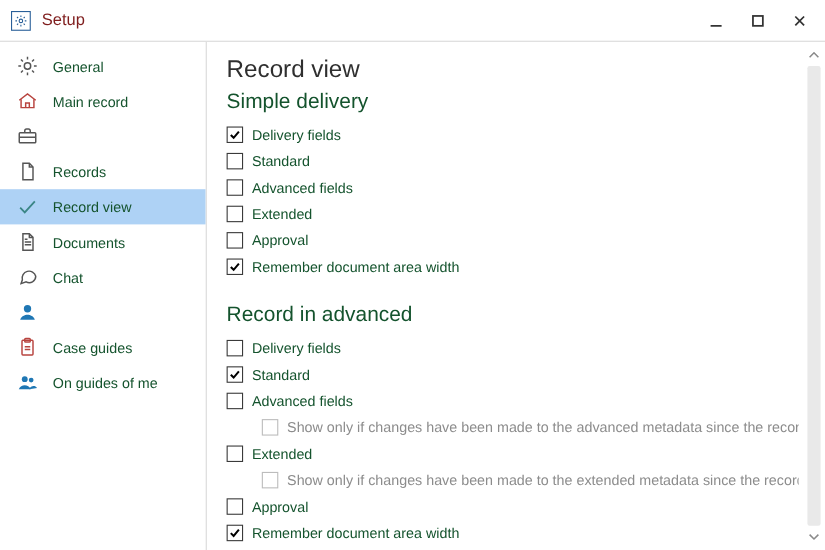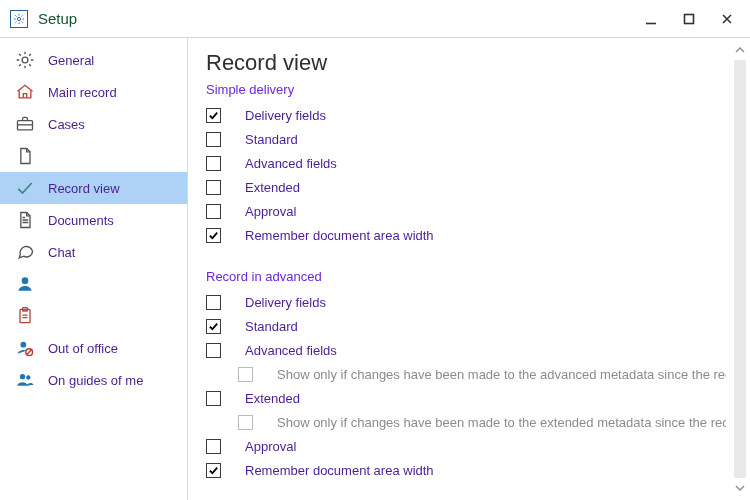--- a/index.html
+++ b/index.html
@@ -38,21 +38,21 @@
     border: 1px solid #2a6099;
     background: #fff;
     display: inline-flex;
     align-items: center;
     justify-content: center;
     margin-right: 10px;
   }
   .titlebar .app-icon svg { display:block; }
   .titlebar .title {
     font-size: 15px;
-    color: #14532d;
+    color: #7f1d1d;
   }
   .titlebar .spacer { flex: 1; }
   .titlebar .win-ctrls { display:flex; align-items:center; }
   .titlebar .win-btn {
     width: 38px; height: 32px;
     display:flex; align-items:center; justify-content:center;
     color:#333;
     cursor: default;
   }
   .titlebar .win-btn svg { display:block; }
@@ -100,29 +100,29 @@
     height: 100%;
     overflow: hidden; 
   }
   h1.section-title {
     font-size: 22px;
     font-weight: 400;
     color: #2f2f2f;
     margin: 2px 0 6px 0;
   }
   h2.subsection {
-    font-size: 13px;
+    font-size: 19px;
     font-weight: 400;
-    color: #6d28d9;
+    color: #14532d;
     margin: 6px 0 6px 0;
   }
   .opt-row {
     display:flex;
     align-items:center;
-    gap: 24px;
+    gap: 8px;
     min-height: 24px;
     padding: 2px 0;
   }
   .opt-sub {
     margin-left: 32px;
     color: #8c8c8c;
   }
   .opt-sub .lbl {
     color:#8c8c8c;
     white-space: nowrap;
@@ -131,21 +131,21 @@
   .chk {
     width: 15px; height: 15px;
     border: 1.5px solid #3a3a3a;
     background: #fff;
     display:inline-flex; align-items:center; justify-content:center;
     flex: 0 0 auto;
   }
   .chk.disabled { border-color:#bcbcbc; }
   .chk svg { display:block; }
   .chk.checked svg path { stroke:#000; }
-  .lbl { color:#4c1d95; }
+  .lbl { color:#14532d; }
 
   
   .vscroll {
     position:absolute;
     top: 4px; right: 2px; bottom: 4px;
     width: 16px;
     background: transparent;
   }
   .vscroll .track {
     position:absolute; left:2px; right:2px; top:18px; bottom:18px;
@@ -232,32 +232,32 @@
     <div class="side-item">
       <span class="icon">
         <svg width="20" height="20" viewBox="0 0 24 24">
             <g fill="none" stroke="currentColor" stroke-width="1.6">
               <rect x="3" y="8" width="18" height="11" rx="1"></rect>
               <path d="M9 8V6a2 2 0 0 1 2-2h2a2 2 0 0 1 2 2v2"></path>
               <path d="M3 13h18"></path>
             </g>
           </svg>
       </span>
-      <span class="lbl">Cases</span>
     </div>
 
     <div class="side-item">
       <span class="icon">
         <svg width="20" height="20" viewBox="0 0 24 24">
             <g fill="none" stroke="currentColor" stroke-width="1.6">
               <path d="M7 3h7l4 4v14H7z"></path>
               <path d="M14 3v4h4"></path>
             </g>
           </svg>
       </span>
+      <span class="lbl">Records</span>
     </div>
 
     <div class="side-item selected">
       <span class="icon">
         <svg width="20" height="20" viewBox="0 0 24 24">
             <g fill="none" stroke="#3b8686" stroke-width="2">
               <path d="M4 13l5 5L20 6"></path>
             </g>
           </svg>
       </span>
@@ -302,37 +302,23 @@
     <div class="side-item">
       <span class="icon">
         <svg width="20" height="20" viewBox="0 0 24 24">
             <g fill="none" stroke="#b8443f" stroke-width="1.6">
               <rect x="6" y="4" width="12" height="16" rx="1"></rect>
               <rect x="9" y="2" width="6" height="4" rx="1"></rect>
               <path d="M9 11h6M9 14h6"></path>
             </g>
           </svg>
       </span>
-    </div>
-
-    <div class="side-item">
-      <span class="icon">
-        <svg width="20" height="20" viewBox="0 0 24 24">
-          <g fill="#1f77b4">
-              <circle cx="10" cy="8" r="3.5"></circle>
-              <path d="M3 19c1-3.3 4.2-4.6 7-4.6 1.3 0 2.6.3 3.7.9"></path>
-            </g>
-          <g fill="none" stroke="#c0392b" stroke-width="1.8">
-              <circle cx="17" cy="17" r="4"></circle>
-              <path d="M14.5 19.5 19.5 14.5"></path>
-            </g>
-        </svg>
-      </span>
-      <span class="lbl">Out of office</span>
-    </div>
+      <span class="lbl">Case guides</span>
+    </div>
+
 
     <div class="side-item">
       <span class="icon">
         <svg width="20" height="20" viewBox="0 0 24 24">
             <g fill="#1f77b4">
               <circle cx="9" cy="8" r="3.2"></circle>
               <circle cx="16" cy="9" r="2.6"></circle>
               <path d="M2.5 19c.9-3.2 4-4.4 6.5-4.4s5.6 1.2 6.5 4.4z"></path>
               <path d="M14 19c.6-2.5 2.9-3.5 4.6-3.5 1.4 0 3 .7 3.9 2.3"></path>
             </g>

